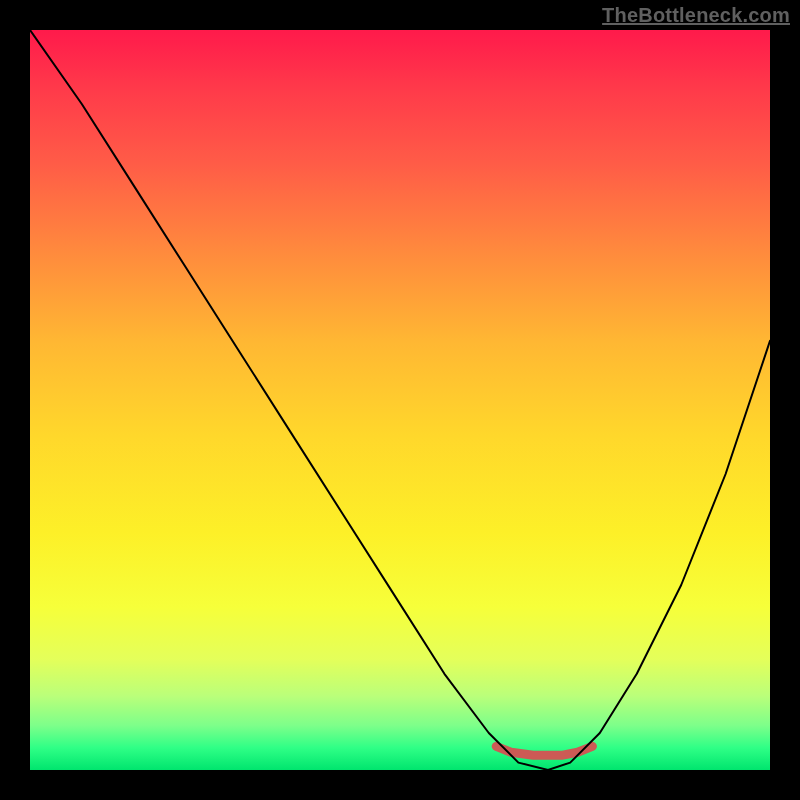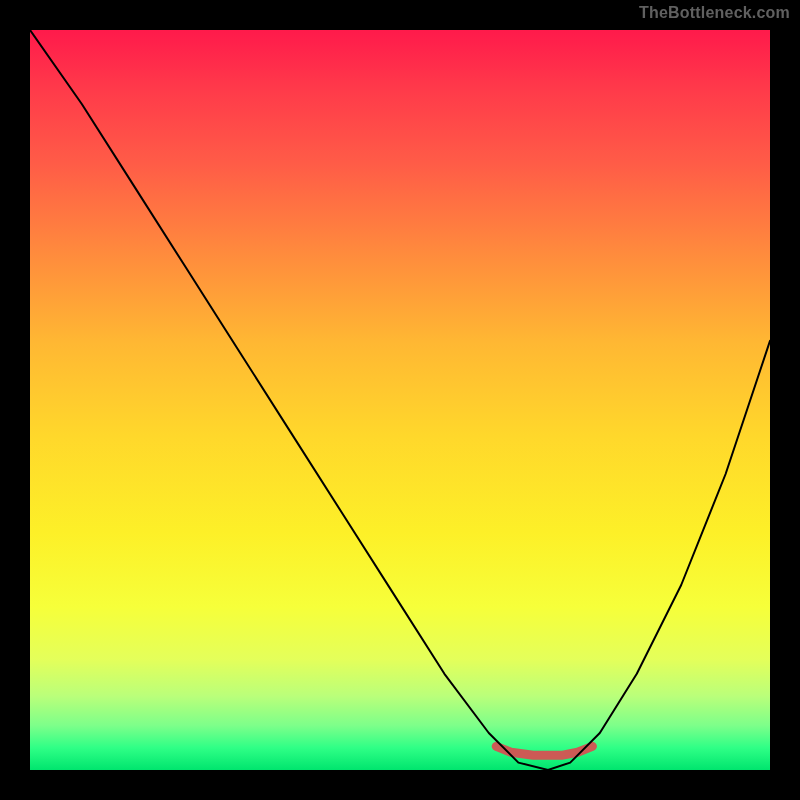--- a/index.html
+++ b/index.html
@@ -15,24 +15,25 @@
     position: relative;
     width: 800px;
     height: 800px;
     background: #000;
   }
   .watermark {
     position: absolute;
     top: 4px;
     right: 10px;
     color: #606060;
-    font-size: 16px;
+    font-size: 20px;
     font-weight: bold;
     letter-spacing: 0.2px;
     z-index: 10;
+    text-decoration: underline;
   }
   .plot {
     position: absolute;
     left: 30px;
     top: 30px;
     width: 740px;
     height: 740px;
   }
   .gradient {
     position: absolute;

